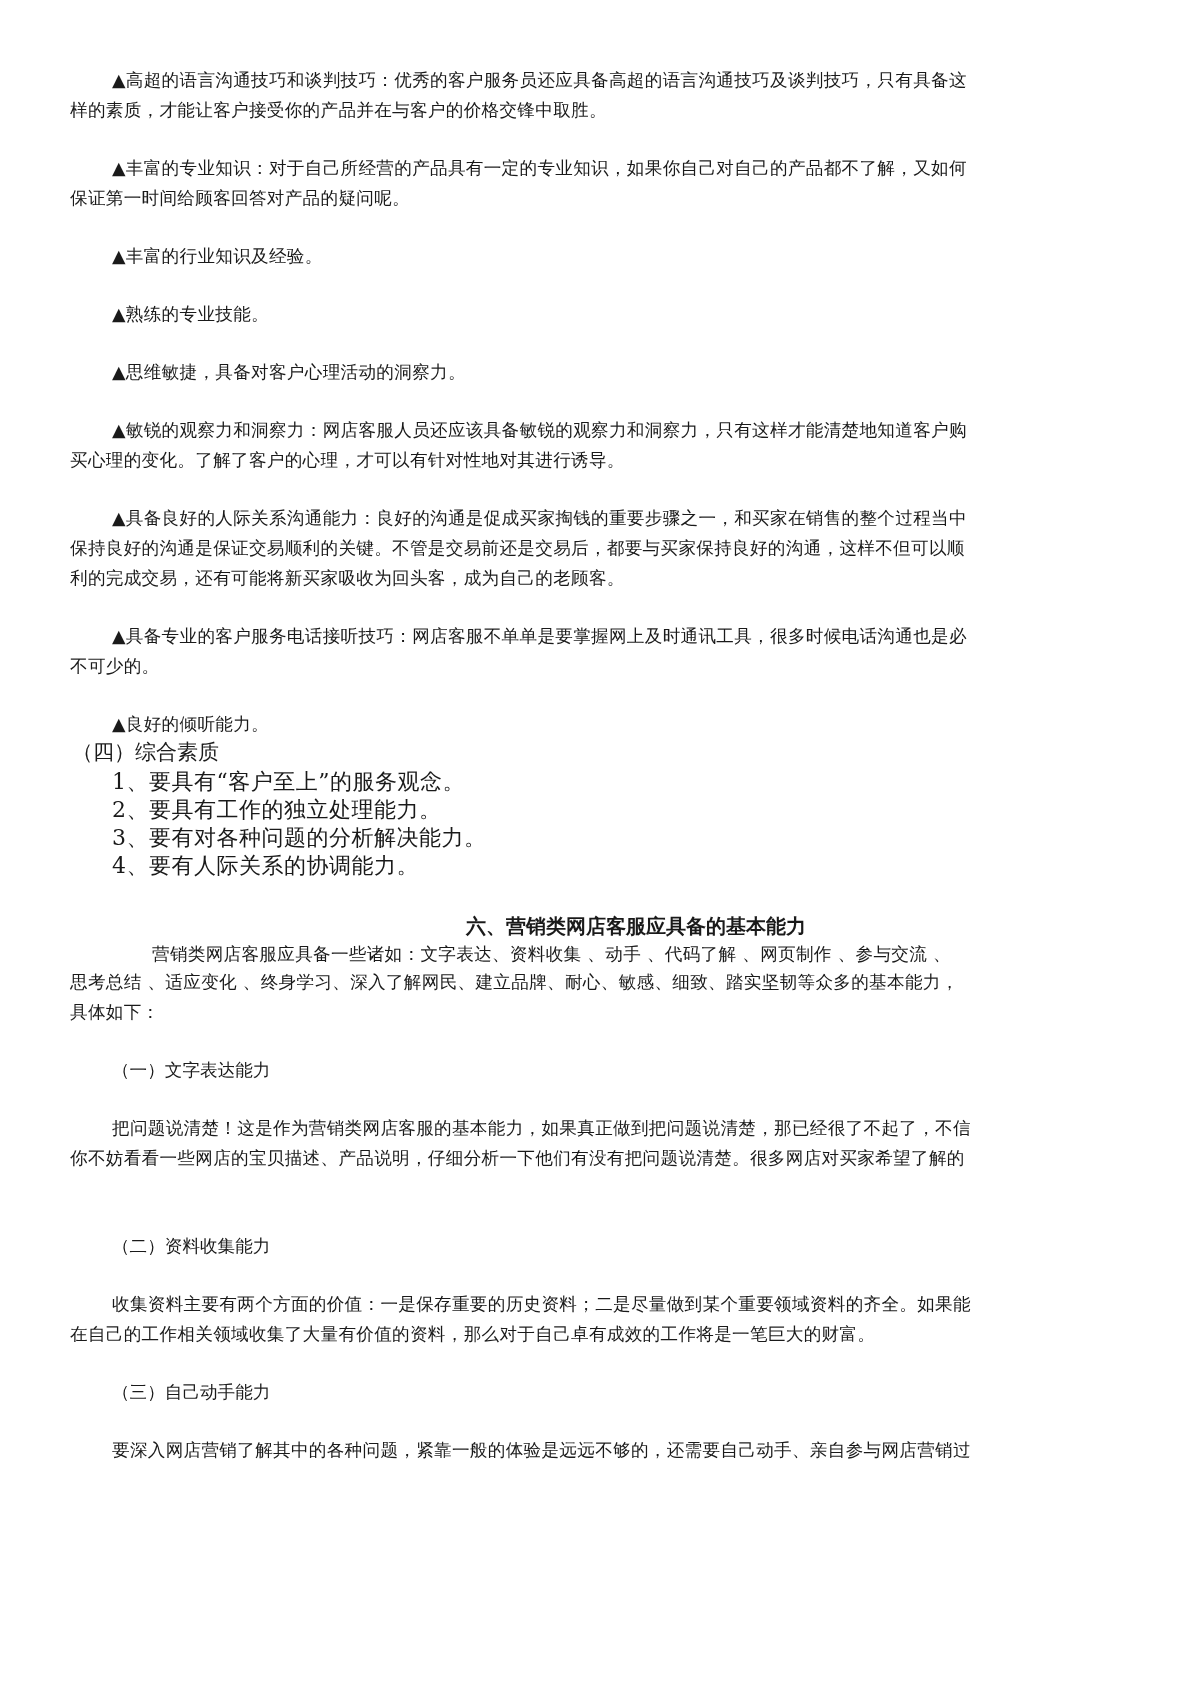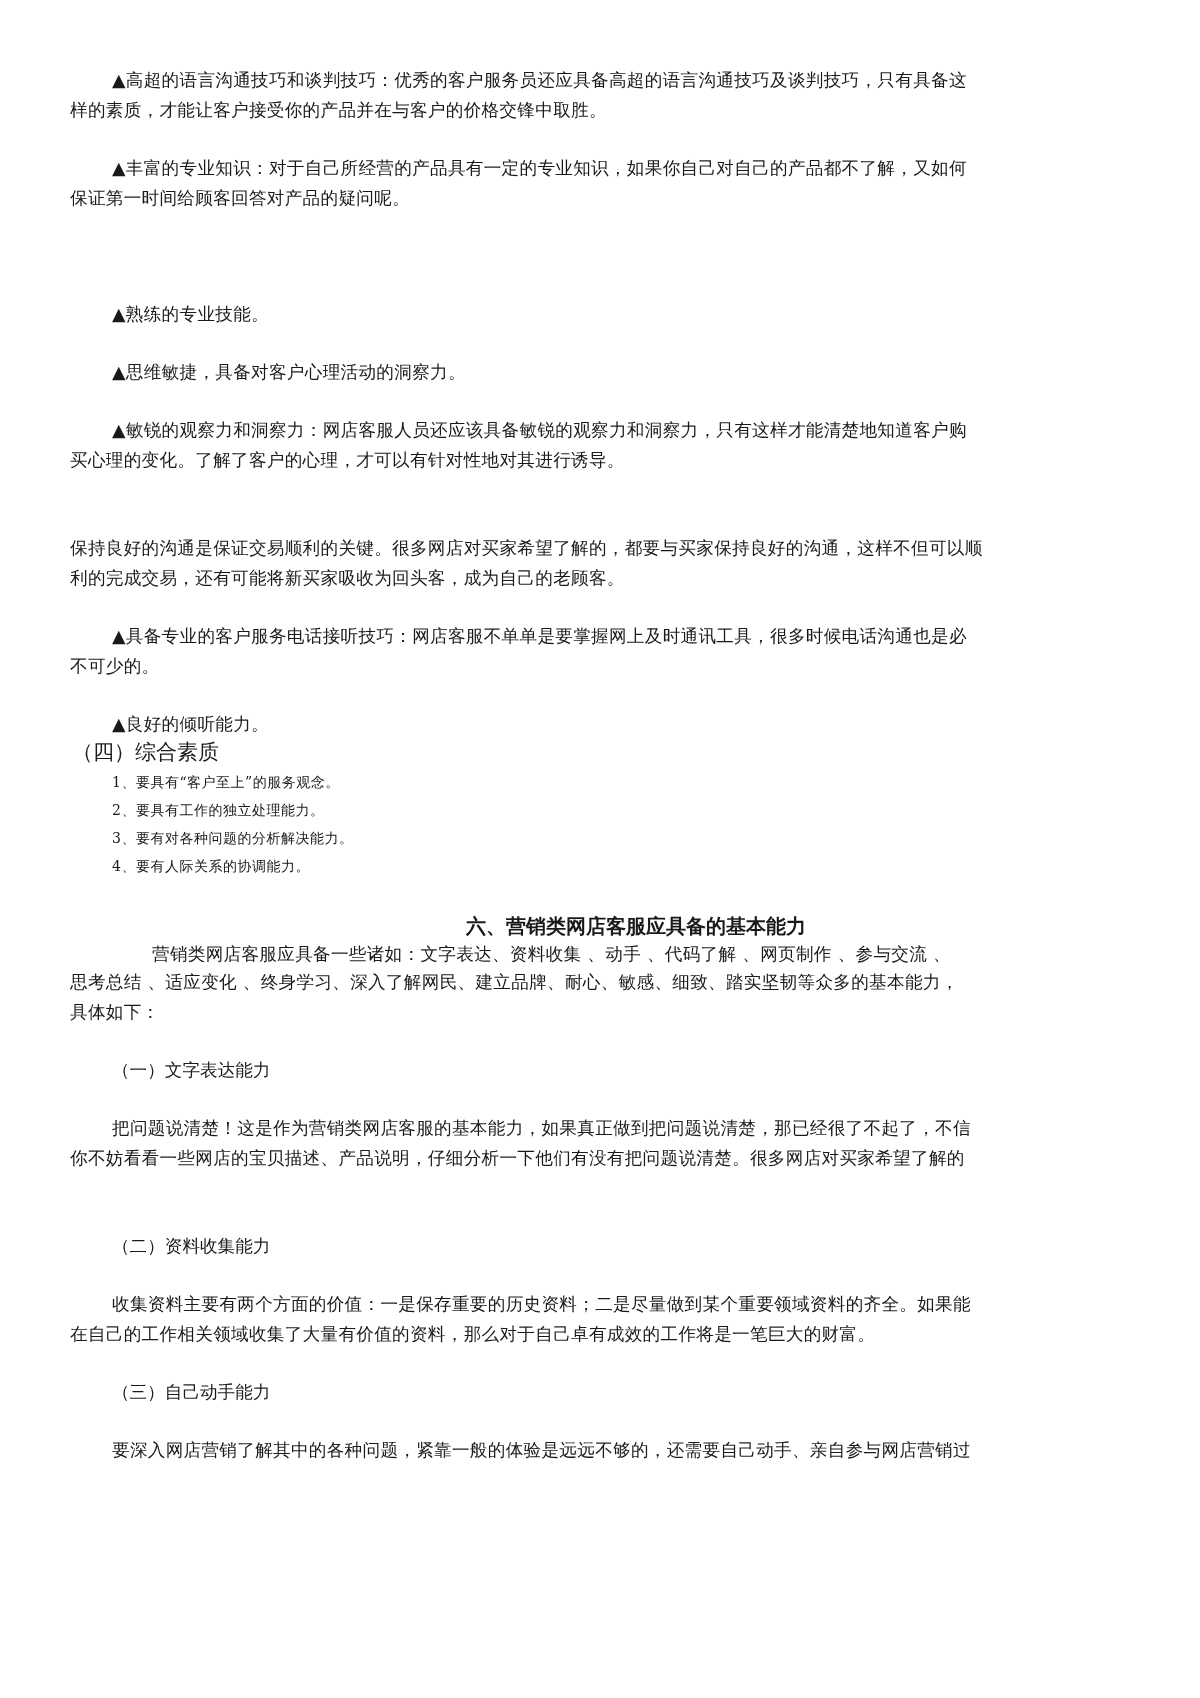--- a/index.html
+++ b/index.html
@@ -35,21 +35,21 @@
     .heading4 {
       position: absolute;
       left: 72px;
       font-size: 21px;
       line-height: 28px;
       white-space: nowrap;
     }
     .list-item {
       position: absolute;
       left: 112px;
-      font-size: 14px;
+      font-size: 22px;
       line-height: 24px;
       white-space: nowrap;
       letter-spacing: 0.5px;
     }
     .section-title {
       position: absolute;
       left: 0;
       width: 1200px;
       text-align: center;
       font-family: "DejaVu Sans", "Liberation Sans", sans-serif;
@@ -72,29 +72,31 @@
 <body>
 
 <div class="page">
 
   <div class="line indent" style="top:68px">▲高超的语言沟通技巧和谈判技巧：优秀的客户服务员还应具备高超的语言沟通技巧及谈判技巧，只有具备这</div>
   <div class="line" style="top:98px">样的素质，才能让客户接受你的产品并在与客户的价格交锋中取胜。</div>
 
   <div class="line indent" style="top:156px">▲丰富的专业知识：对于自己所经营的产品具有一定的专业知识，如果你自己对自己的产品都不了解，又如何</div>
   <div class="line" style="top:186px">保证第一时间给顾客回答对产品的疑问呢。</div>
 
+  <div class="line indent" style="top:244px">▲丰富的行业知识及经验。</div>
 
   <div class="line indent" style="top:302px">▲熟练的专业技能。</div>
 
   <div class="line indent" style="top:360px">▲思维敏捷，具备对客户心理活动的洞察力。</div>
 
   <div class="line indent" style="top:418px">▲敏锐的观察力和洞察力：网店客服人员还应该具备敏锐的观察力和洞察力，只有这样才能清楚地知道客户购</div>
   <div class="line" style="top:448px">买心理的变化。了解了客户的心理，才可以有针对性地对其进行诱导。</div>
 
-  <div class="line" style="top:536px">保持良好的沟通是保证交易顺利的关键。很多网店对买家希望了解的，都要与买家保持良好的沟通，这样不但可以顺</div>
+  <div class="line indent" style="top:506px">▲具备良好的人际关系沟通能力：良好的沟通是促成买家掏钱的重要步骤之一，和买家在销售的整个过程当中</div>
+  <div class="line" style="top:536px">保持良好的沟通是保证交易顺利的关键。不管是交易前还是交易后，都要与买家保持良好的沟通，这样不但可以顺</div>
   <div class="line" style="top:566px">利的完成交易，还有可能将新买家吸收为回头客，成为自己的老顾客。</div>
 
   <div class="line indent" style="top:624px">▲具备专业的客户服务电话接听技巧：网店客服不单单是要掌握网上及时通讯工具，很多时候电话沟通也是必</div>
   <div class="line" style="top:654px">不可少的。</div>
 
   <div class="line indent" style="top:712px">▲良好的倾听能力。</div>
 
   <div class="heading4" style="top:738px">（四）综合素质</div>
   <div class="list-item" style="top:770px">1、要具有“客户至上”的服务观念。</div>
   <div class="list-item" style="top:798px">2、要具有工作的独立处理能力。</div>

